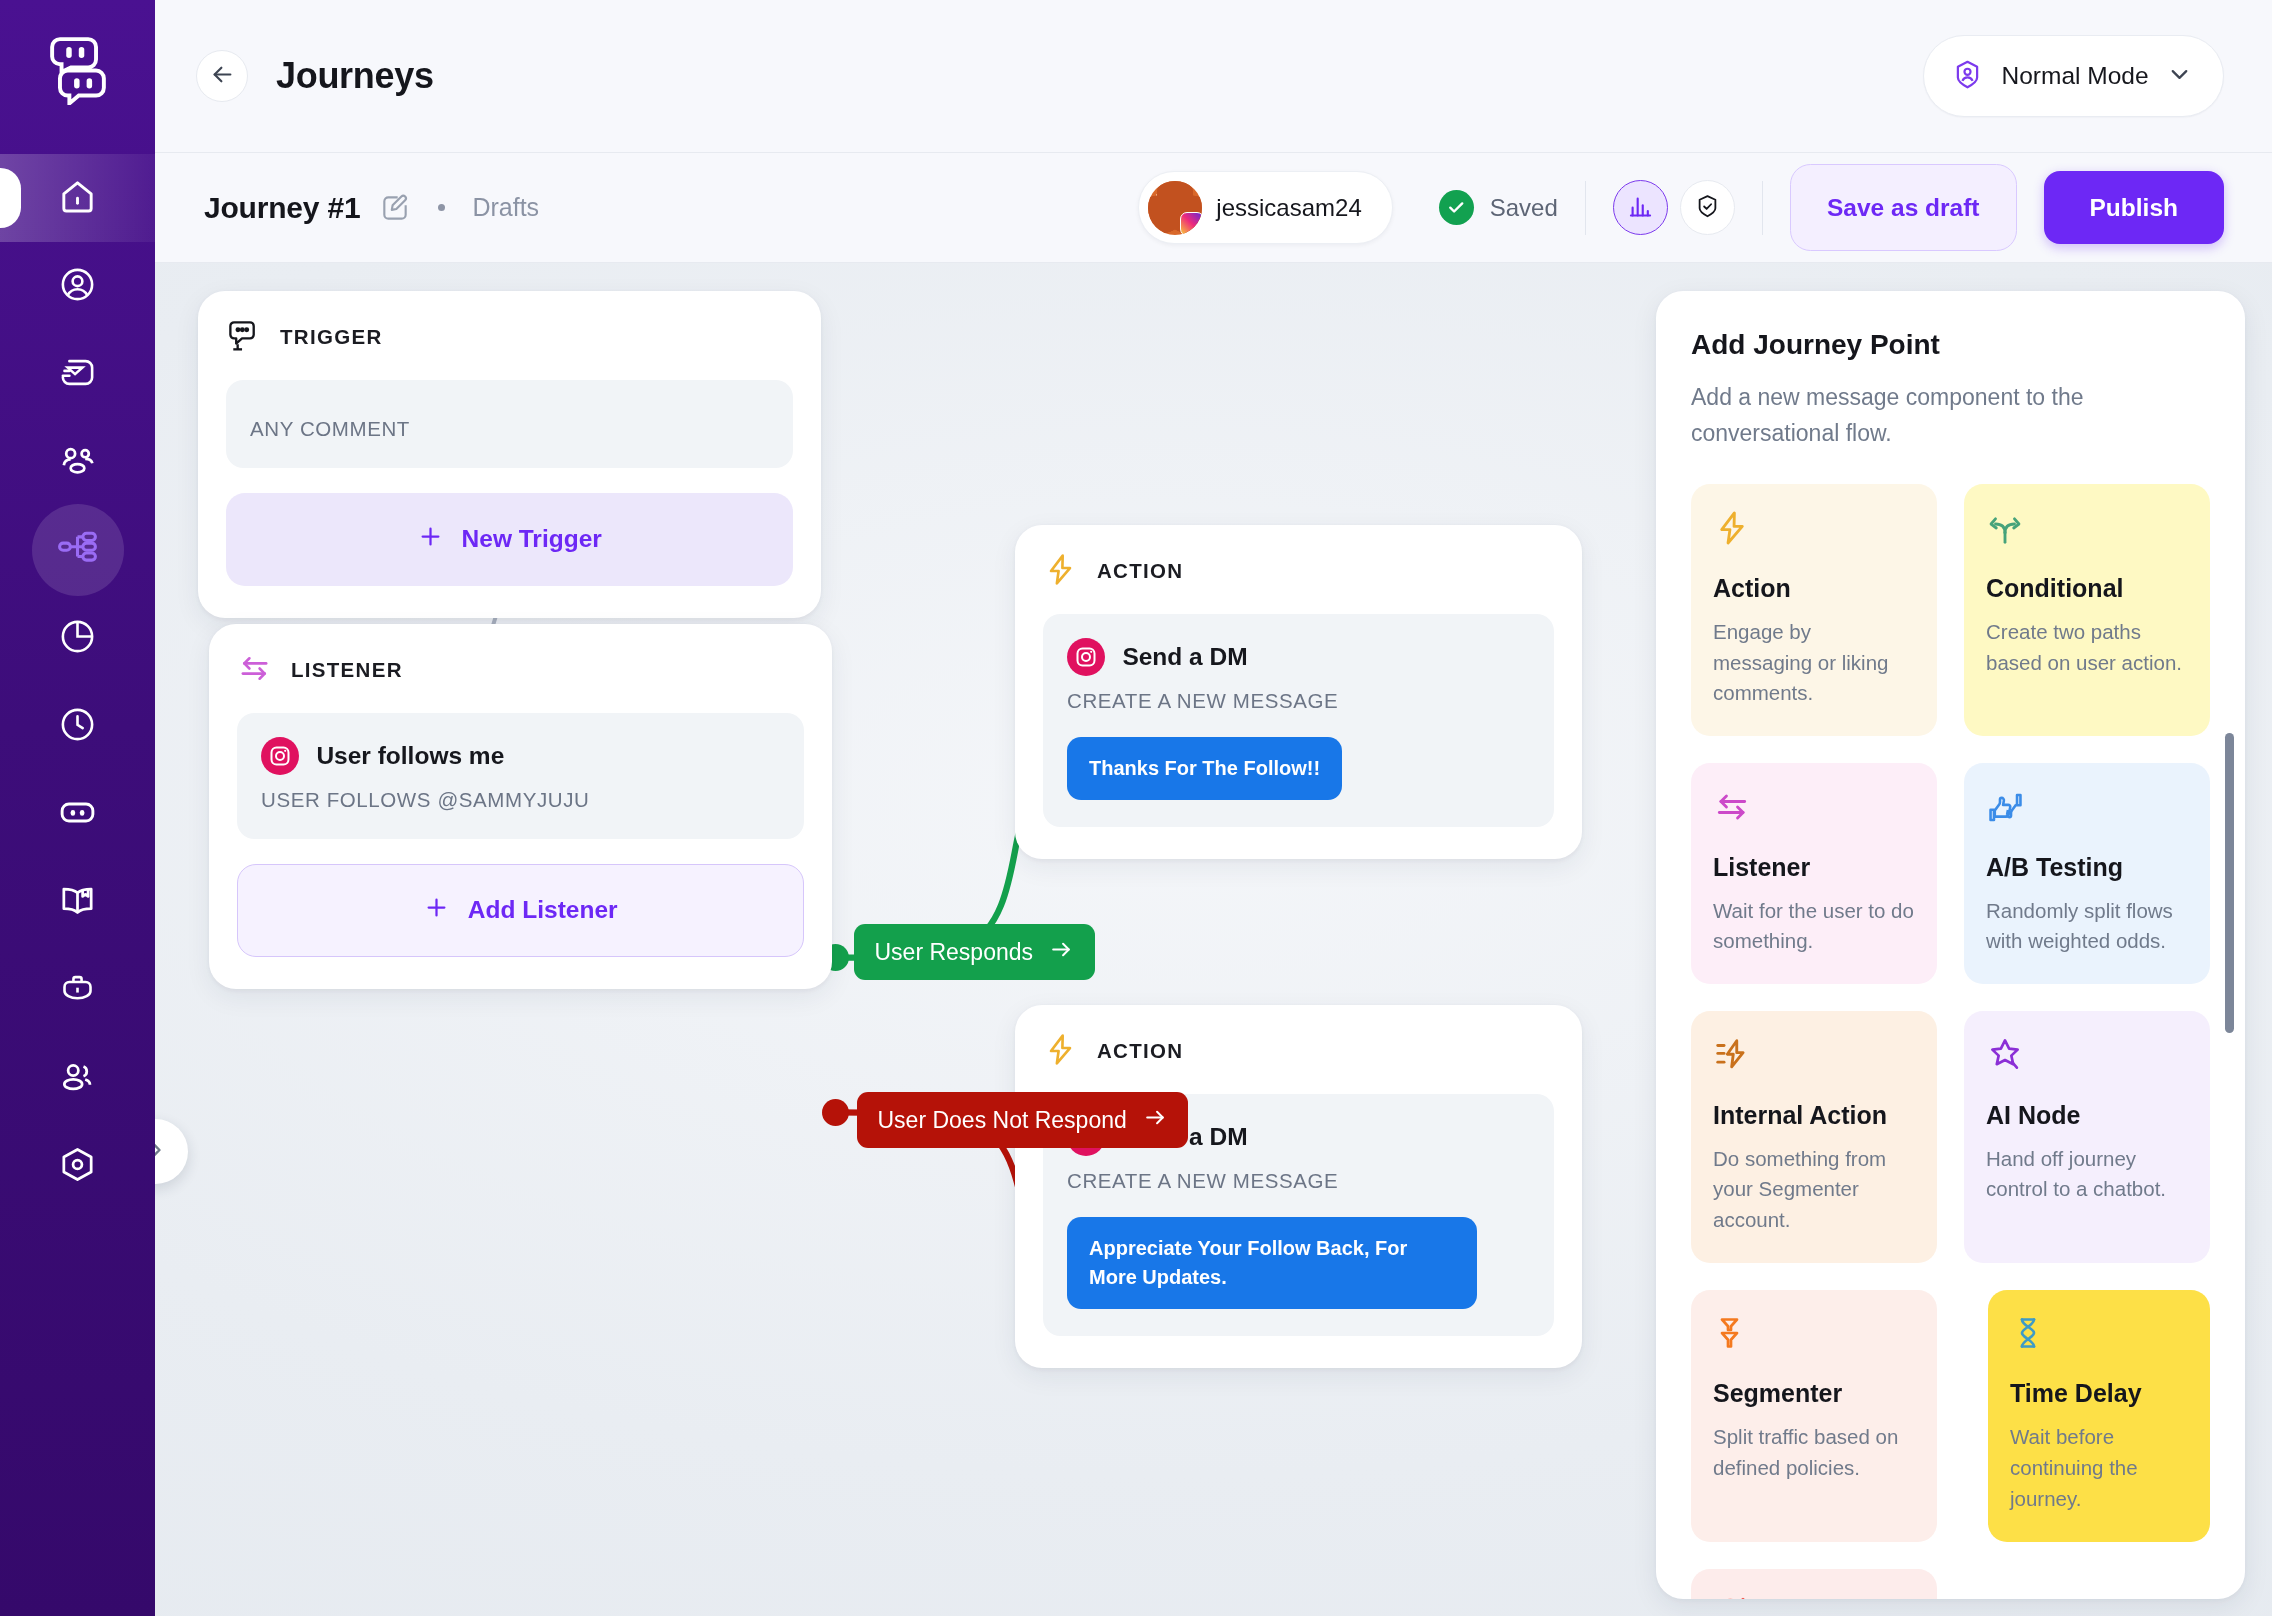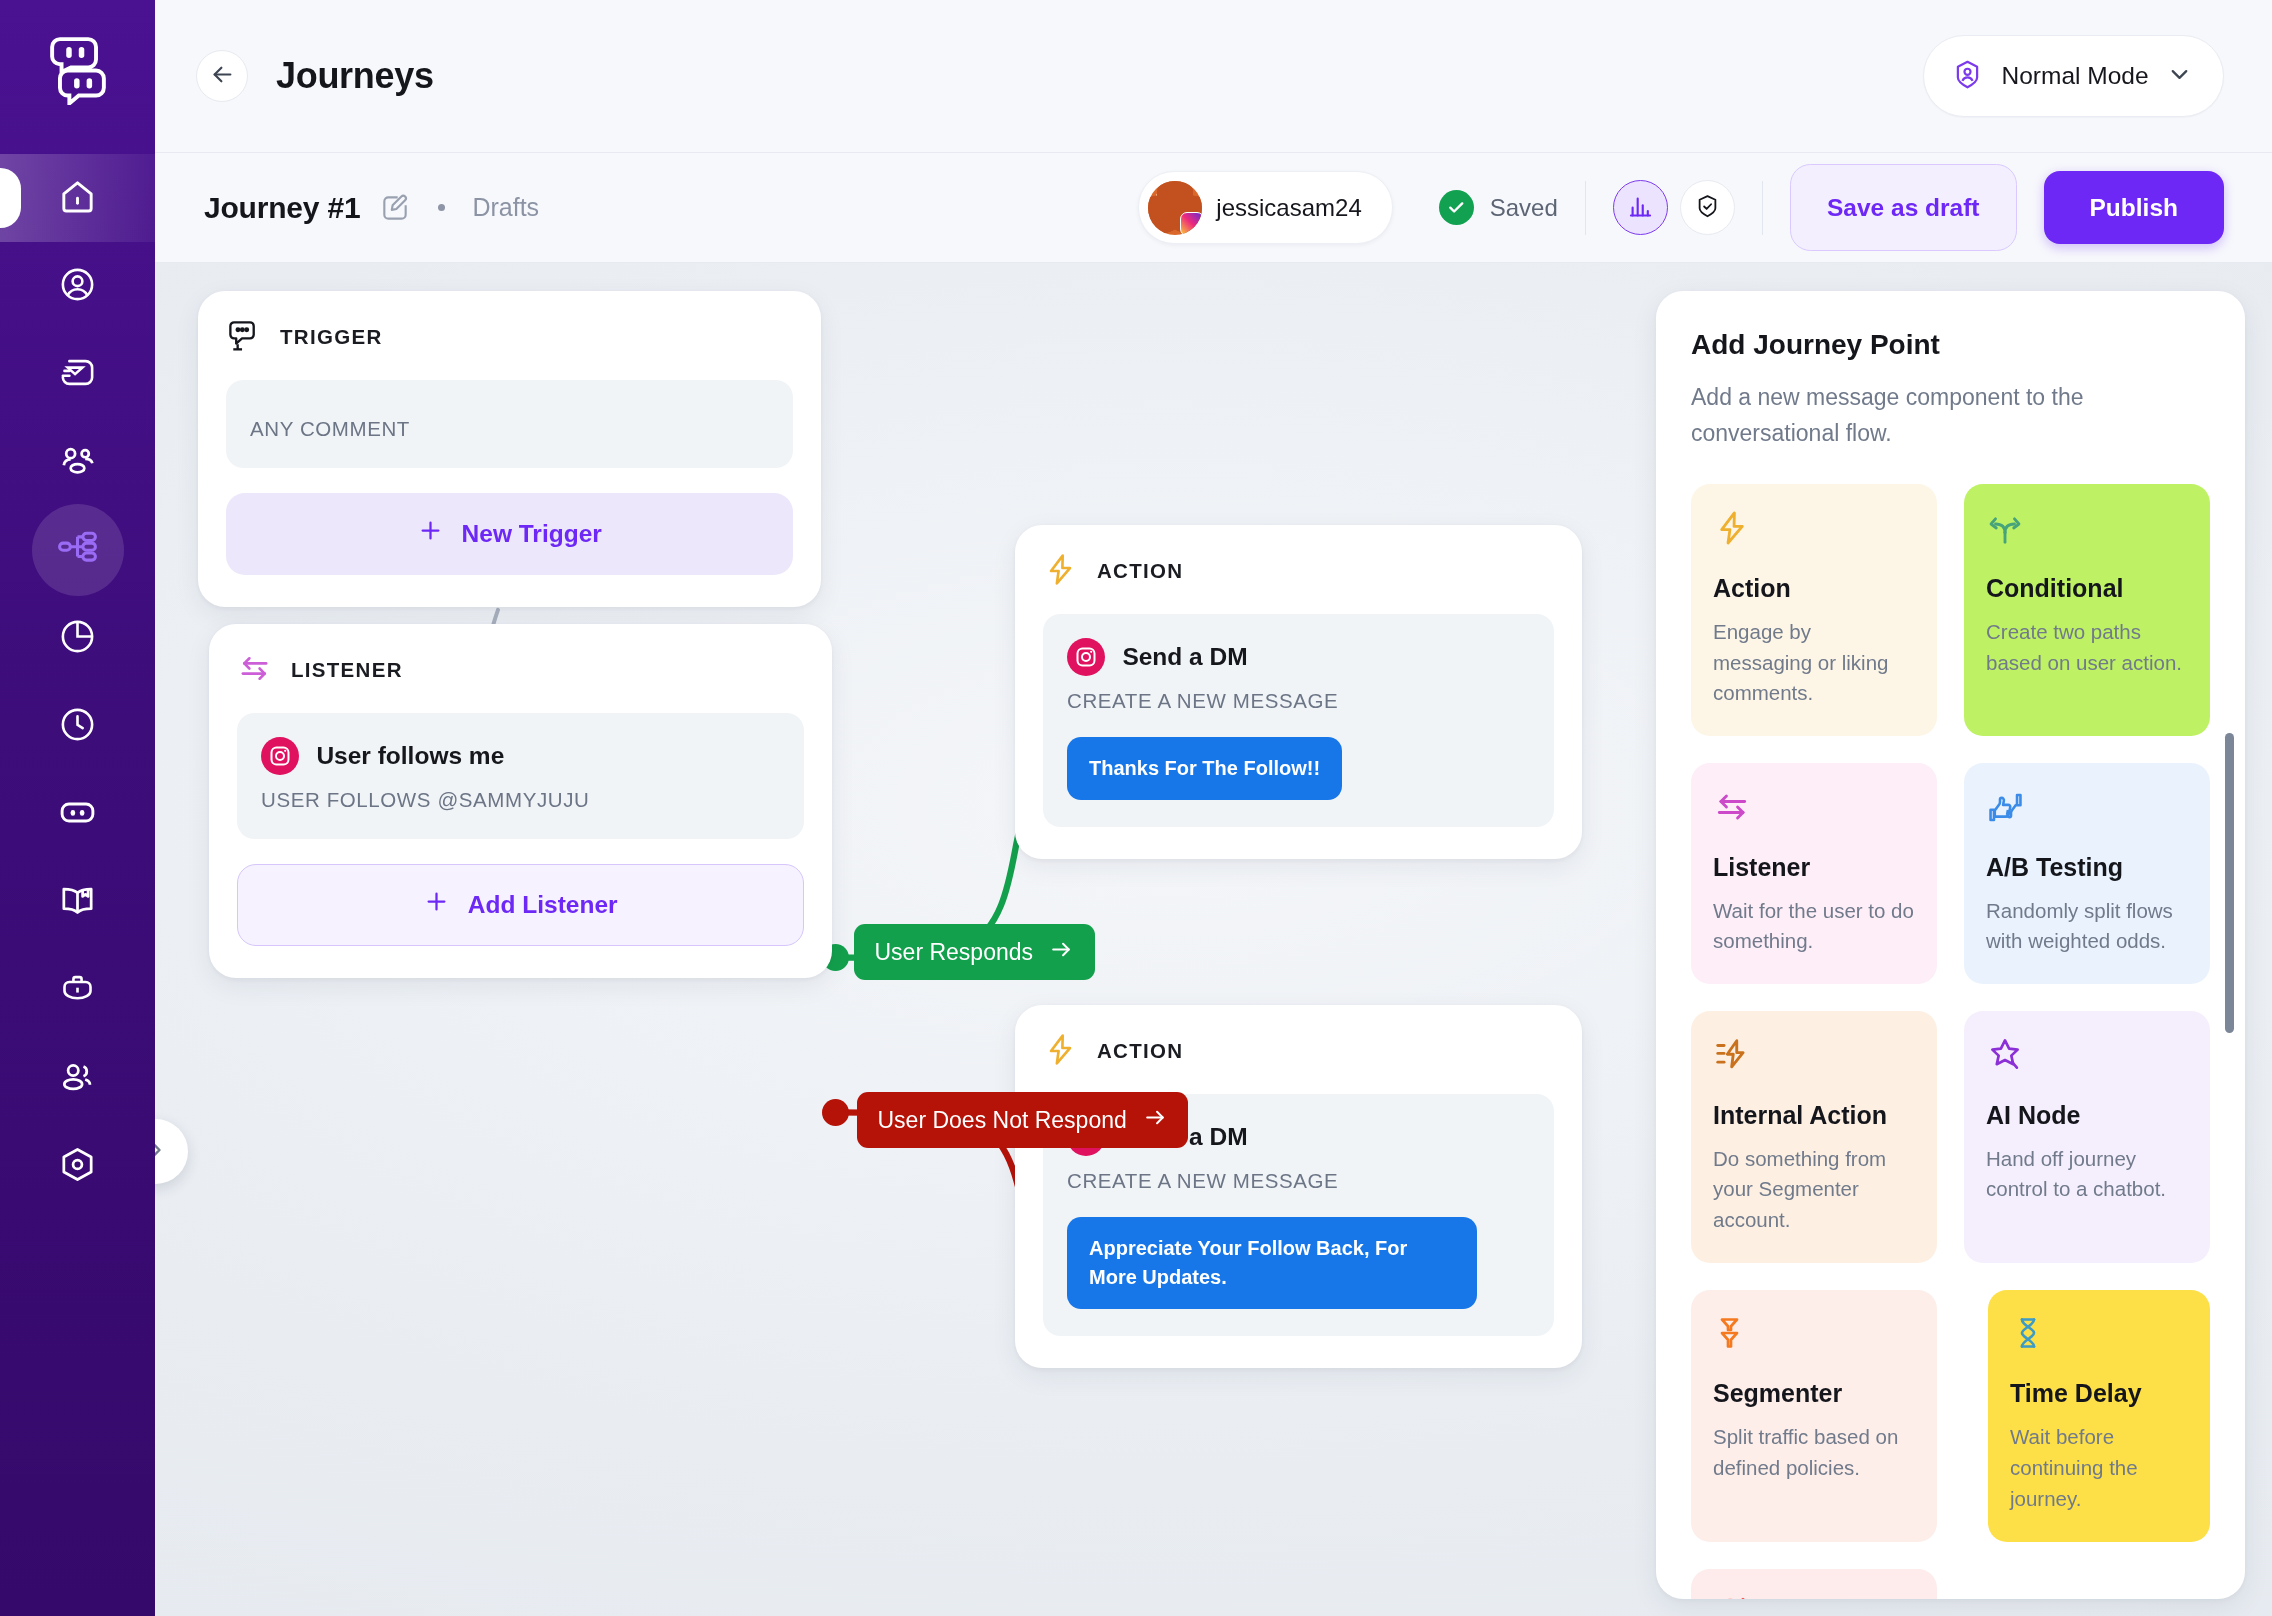--- a/index.html
+++ b/index.html
@@ -145,21 +145,21 @@
       display:flex; align-items:center; justify-content:center; flex:0 0 38px; }
   .ig-icon.flat { background:#e0115f; }
   .inner-title { font-size:24.5px; font-weight:600; color:#16171d; }
   .inner-sub { font-size:20.5px; color:#6c7586; letter-spacing:0.6px; margin-top: 12.6px; margin-left: 0; }
   .msg-bubble {
     margin-top: 24px; background:#1877e8; color:#fff; border-radius: 14px;
     padding: 17.4px 22px; font-size:20px; font-weight:600; display:inline-block;
     line-height: 1.45; max-width: 442px;
   }
   .ghost-btn {
-    margin-top: 25px; height: 82px; border-radius: 19px; display:flex; align-items:center;
+    margin-top: 25px; height: 93px; border-radius: 19px; display:flex; align-items:center;
     justify-content:center; gap: 17.4px; font-size:24.5px; font-weight:600; color:#6d28f5;
     cursor:pointer;
   }
   .ghost-btn.filled { background:#ece7fb; }
   .ghost-btn.outline { background:#f6f2ff; border:1.2px solid #d6c6fb; }
 
   
   #node-trigger  { left: 43px;  top: 28px;  width: 623px; }
   #node-listener { left: 54px;  top: 361px; width: 623px; }
   #node-action1  { left: 860px; top: 262px; width: 567px; }
@@ -598,21 +598,21 @@
           <div class="sp-card" style="background:#fdf6e7;">
             <div class="ic">
               <svg width="38" height="38" viewBox="0 0 24 24" fill="none" stroke="#eeb02e" stroke-width="1.8" stroke-linejoin="round">
                   <path d="M13.5 2.5 5.5 13h5.2l-1.2 8.5L18.5 11h-5.2z"></path>
                 </svg>
             </div>
             <div class="ti">Action</div>
             <div class="de">Engage by messaging or liking comments.</div>
           </div>
 
-          <div class="sp-card" style="background:#bef264;">
+          <div class="sp-card" style="background:#fef9c3;">
             <div class="ic">
               <svg width="38" height="38" viewBox="0 0 24 24" fill="none" stroke="#46a37a" stroke-width="1.8" stroke-linecap="round" stroke-linejoin="round">
                 <path d="M12 21v-6"></path>
                   <path d="M12 15c0-4 -2.5-5.5 -6-5.5"></path>
                   <path d="M12 15c0-4 2.5-5.5 6-5.5"></path>
                 <path d="M6 6.2 3.2 9.5 6.5 12"></path>
                   <path d="M18 6.2l2.8 3.3L17.5 12"></path>
               </svg>
             </div>
             <div class="ti">Conditional</div>

